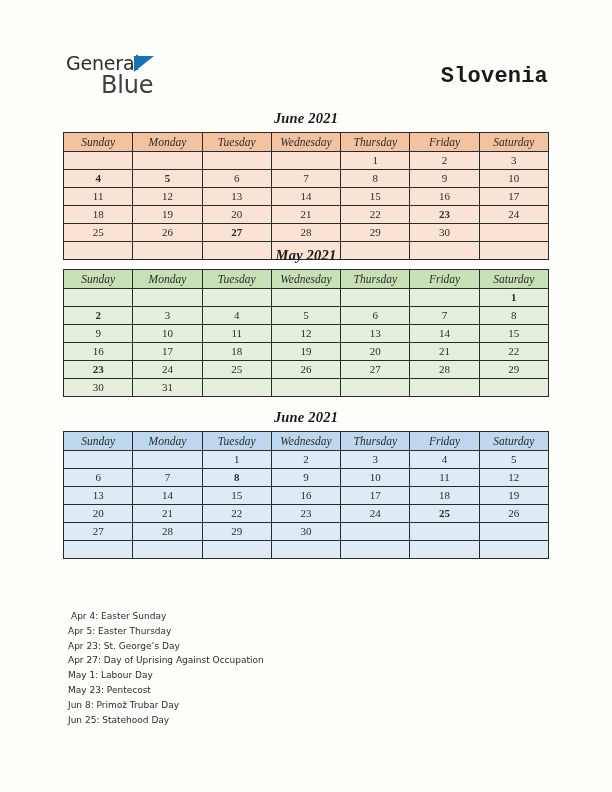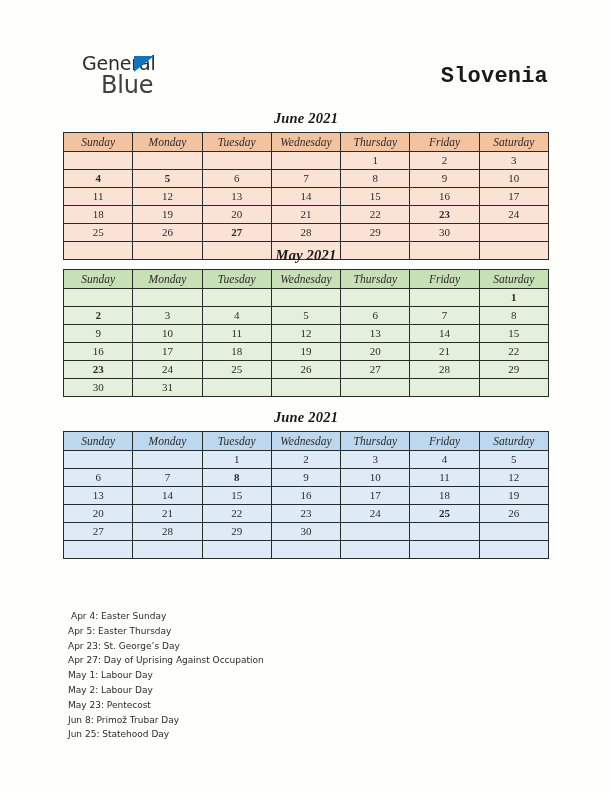--- a/index.html
+++ b/index.html
@@ -28,21 +28,21 @@
 
   .logo {
     position: absolute;
     left: 66px;
     top: 6px;
     width: 180px;
     height: 48px;
   }
   .logo-general {
     position: absolute;
-    left: 16px;
+    left: 0;
     top: 0;
     font-family: "DejaVu Sans", sans-serif;
     font-size: 19px;
     letter-spacing: -0.2px;
     color: #2b2b2b;
     line-height: 1;
   }
   .logo-triangle {
     position: absolute;
     left: 68px;
@@ -382,17 +382,16 @@
       </tbody>
   </table>
 </div>
 
 <div class="holiday-list" id="holiday-legend">
     <div class="holiday-item">Apr 4: Easter Sunday</div>
     <div class="holiday-item">Apr 5: Easter Thursday</div>
     <div class="holiday-item">Apr 23: St. George’s Day</div>
     <div class="holiday-item">Apr 27: Day of Uprising Against Occupation</div>
     <div class="holiday-item">May 1: Labour Day</div>
-    <div class="holiday-item">May 2: Labour Day</div>
     <div class="holiday-item">May 23: Pentecost</div>
     <div class="holiday-item">Jun 8: Primož Trubar Day</div>
     <div class="holiday-item">Jun 25: Statehood Day</div>
   </div>
 
 </body></html>

